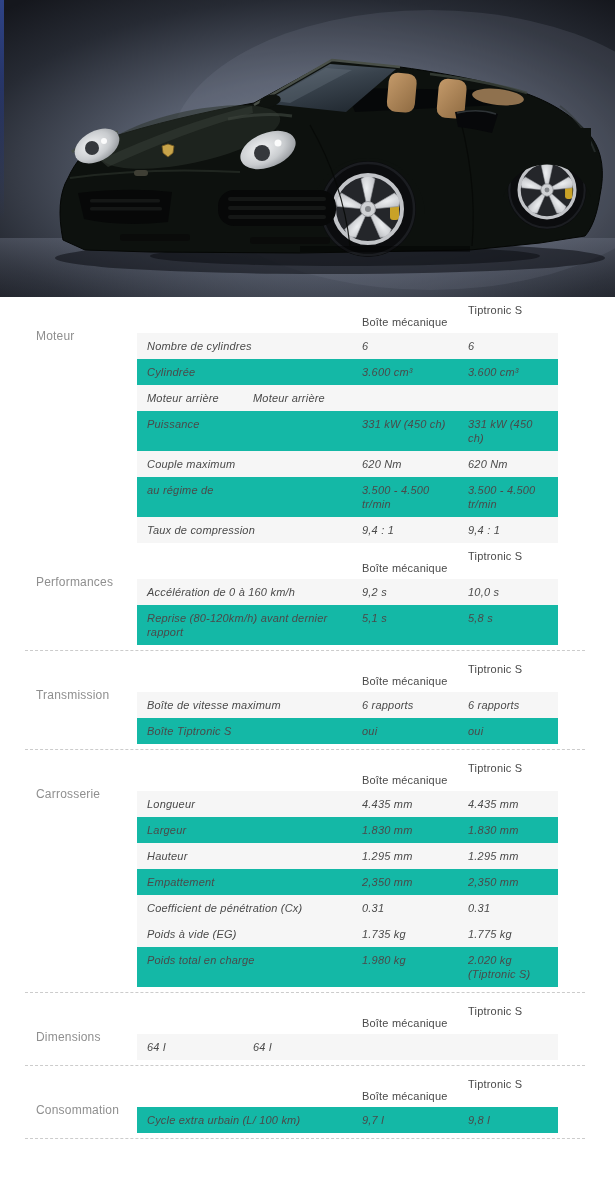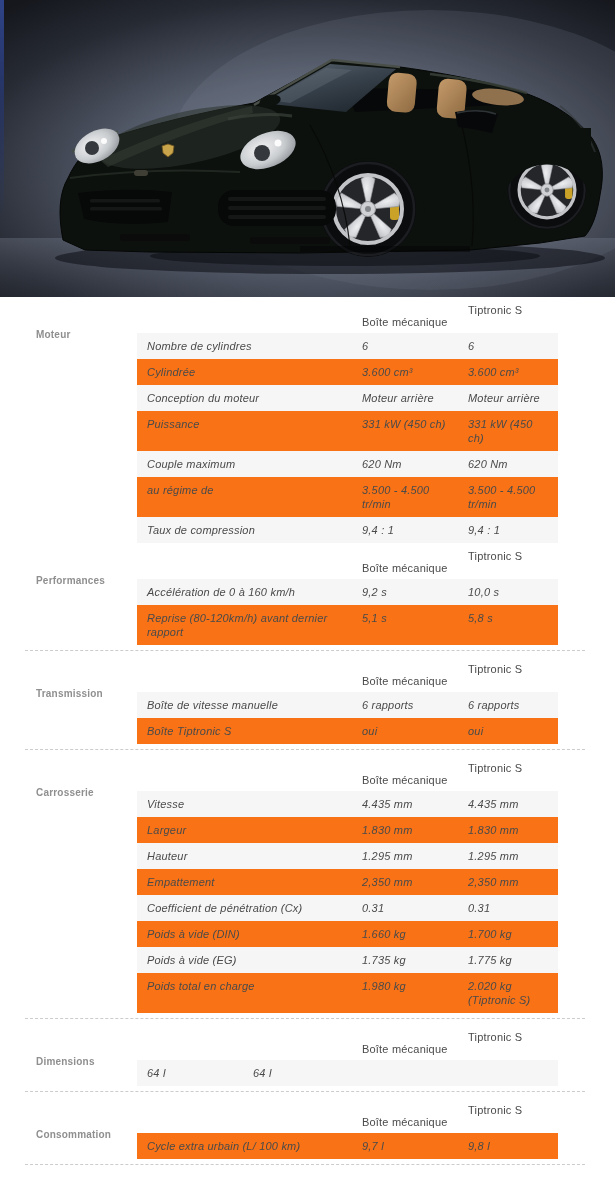--- a/index.html
+++ b/index.html
@@ -11,43 +11,43 @@
   .hero-wrap { width: 615px; height: 297px; overflow: hidden; line-height: 0; }
   .hero-wrap svg { display: block; }
 
   .content { padding-bottom: 10px; }
 
   .section { position: relative; }
   .section-label {
     position: absolute;
     left: 28px;
     top: 32px;
-    font-size: 10px;
-    font-weight: bold;
+    font-size: 12px;
+    font-weight: normal;
     color: var(--section-label-text, #8f8f8f);
     letter-spacing: 0.2px;
     white-space: nowrap;
     padding-left: 8px;
   }
   .spec-table { margin-left: 137px; width: 421px; }
 
   .header-row { display: flex; }
   .header-cell {
     font-size: 11px;
     line-height: 13px;
     color: var(--column-header-text, #a3a3a3);
     padding: 9px 0 4px 10px;
     letter-spacing: 0.2px;
     box-sizing: border-box;
   }
   .header-spacer { flex: 0 0 215px; }
 
   .row { display: flex; font-style: italic; }
   .row-odd { background: var(--row-alt-bg, #f6f6f6); }
-  .row-even { background: #f97316; }
+  .row-even { background: #14b8a6; }
   .cell {
     font-size: 11px;
     line-height: 14px;
     letter-spacing: 0.2px;
     color: var(--row-text, #4a4a4a);
     padding: 6px 8px 6px 10px;
     box-sizing: border-box;
   }
   .label-cell { flex: 0 0 215px; padding-right: 16px; }
   .value-cell { flex: 0 0 106px; }
@@ -224,21 +224,20 @@
             <div class="cell label-cell">Nombre de cylindres</div>
             <div class="cell value-cell">6</div>
             <div class="cell value-cell-2">6</div>
           </div>
           <div class="row row-even">
             <div class="cell label-cell">Cylindrée</div>
             <div class="cell value-cell">3.600 cm³</div>
             <div class="cell value-cell-2">3.600 cm³</div>
           </div>
           <div class="row row-odd">
-            <div class="cell label-cell">Conception du moteur</div>
             <div class="cell value-cell">Moteur arrière</div>
             <div class="cell value-cell-2">Moteur arrière</div>
           </div>
           <div class="row row-even">
             <div class="cell label-cell">Puissance</div>
             <div class="cell value-cell">331 kW (450 ch)</div>
             <div class="cell value-cell-2">331 kW (450 ch)</div>
           </div>
           <div class="row row-odd">
             <div class="cell label-cell">Couple maximum</div>
@@ -280,42 +279,42 @@
       <div class="section-divider"></div>
       <div class="section">
         <div class="section-label">Transmission</div>
         <div class="spec-table">
           <div class="header-row">
             <div class="header-spacer"></div>
             <div class="cell value-cell header-cell">Boîte mécanique</div>
             <div class="cell value-cell-2 header-cell">Tiptronic S</div>
           </div>
           <div class="row row-odd">
-            <div class="cell label-cell">Boîte de vitesse manuelle</div>
+            <div class="cell label-cell">Boîte de vitesse maximum</div>
             <div class="cell value-cell">6 rapports</div>
             <div class="cell value-cell-2">6 rapports</div>
           </div>
           <div class="row row-even">
             <div class="cell label-cell">Boîte Tiptronic S</div>
             <div class="cell value-cell">oui</div>
             <div class="cell value-cell-2">oui</div>
           </div>
         </div>
       </div>
       <div class="section-divider"></div>
       <div class="section">
         <div class="section-label">Carrosserie</div>
         <div class="spec-table">
           <div class="header-row">
             <div class="header-spacer"></div>
             <div class="cell value-cell header-cell">Boîte mécanique</div>
             <div class="cell value-cell-2 header-cell">Tiptronic S</div>
           </div>
           <div class="row row-odd">
-            <div class="cell label-cell">Vitesse</div>
+            <div class="cell label-cell">Longueur</div>
             <div class="cell value-cell">4.435 mm</div>
             <div class="cell value-cell-2">4.435 mm</div>
           </div>
           <div class="row row-even">
             <div class="cell label-cell">Largeur</div>
             <div class="cell value-cell">1.830 mm</div>
             <div class="cell value-cell-2">1.830 mm</div>
           </div>
           <div class="row row-odd">
             <div class="cell label-cell">Hauteur</div>
@@ -325,25 +324,20 @@
           <div class="row row-even">
             <div class="cell label-cell">Empattement</div>
             <div class="cell value-cell">2,350 mm</div>
             <div class="cell value-cell-2">2,350 mm</div>
           </div>
           <div class="row row-odd">
             <div class="cell label-cell">Coefficient de pénétration (Cx)</div>
             <div class="cell value-cell">0.31</div>
             <div class="cell value-cell-2">0.31</div>
           </div>
-          <div class="row row-even">
-            <div class="cell label-cell">Poids à vide (DIN)</div>
-            <div class="cell value-cell">1.660 kg</div>
-            <div class="cell value-cell-2">1.700 kg</div>
-          </div>
           <div class="row row-odd">
             <div class="cell label-cell">Poids à vide (EG)</div>
             <div class="cell value-cell">1.735 kg</div>
             <div class="cell value-cell-2">1.775 kg</div>
           </div>
           <div class="row row-even">
             <div class="cell label-cell">Poids total en charge</div>
             <div class="cell value-cell">1.980 kg</div>
             <div class="cell value-cell-2">2.020 kg (Tiptronic S)</div>
           </div>

